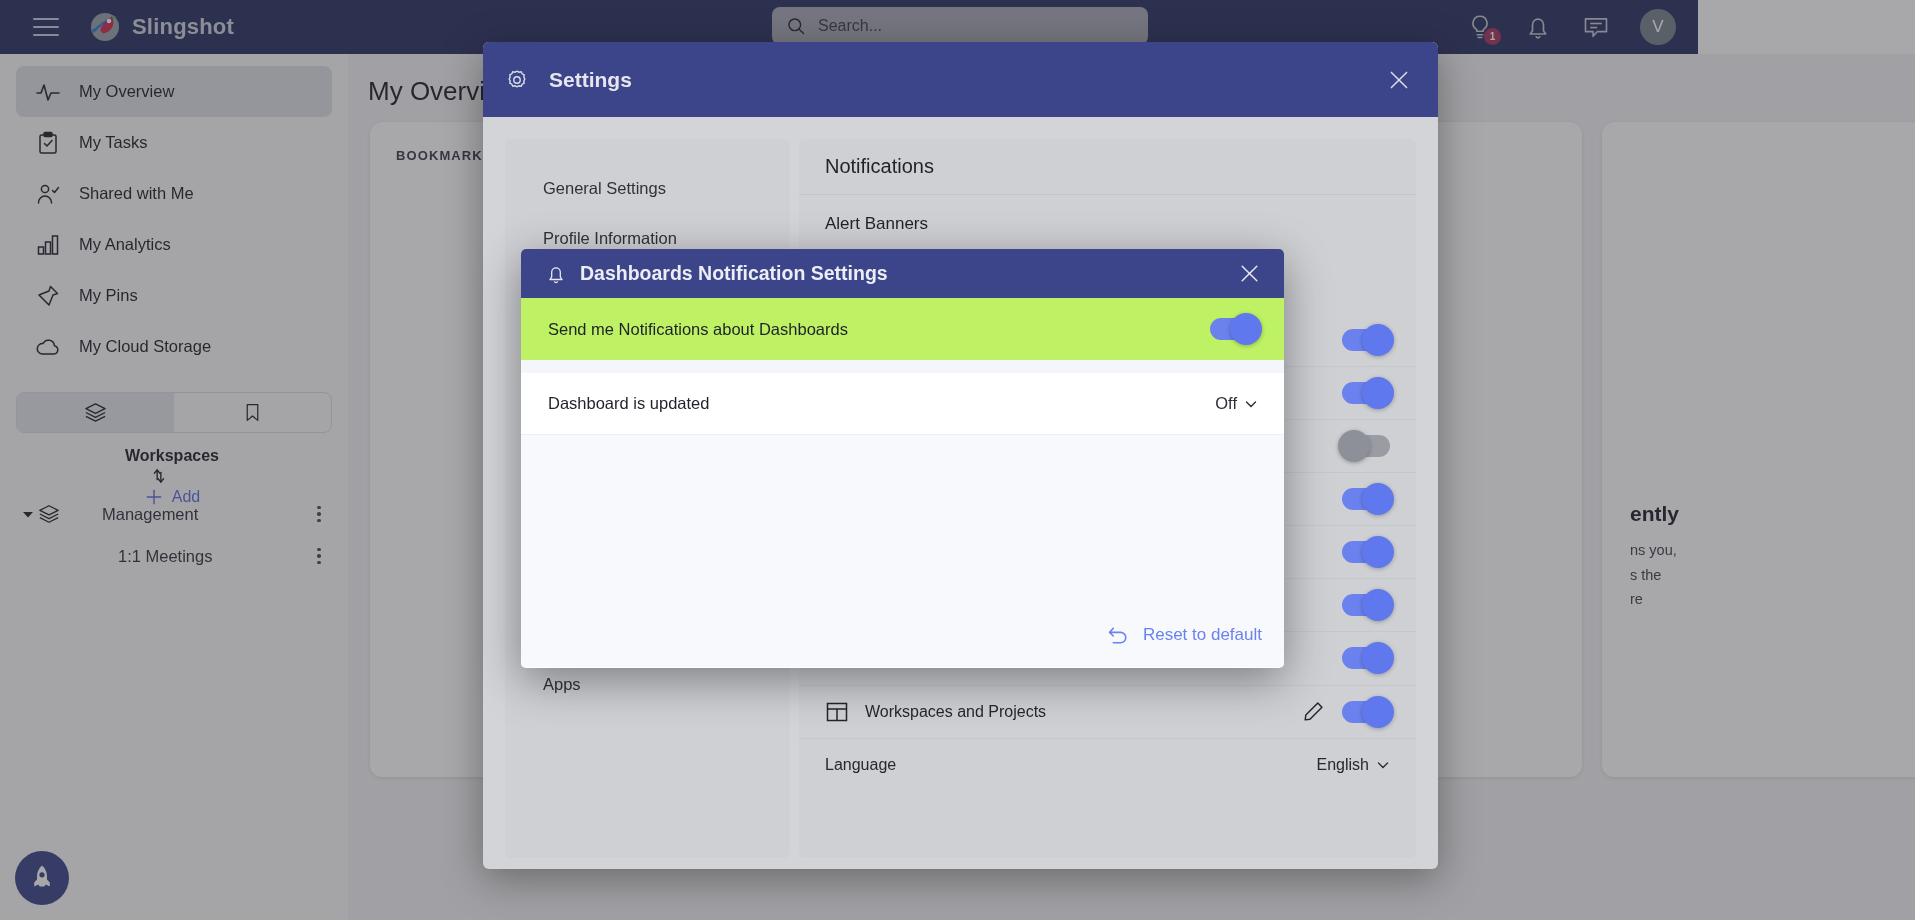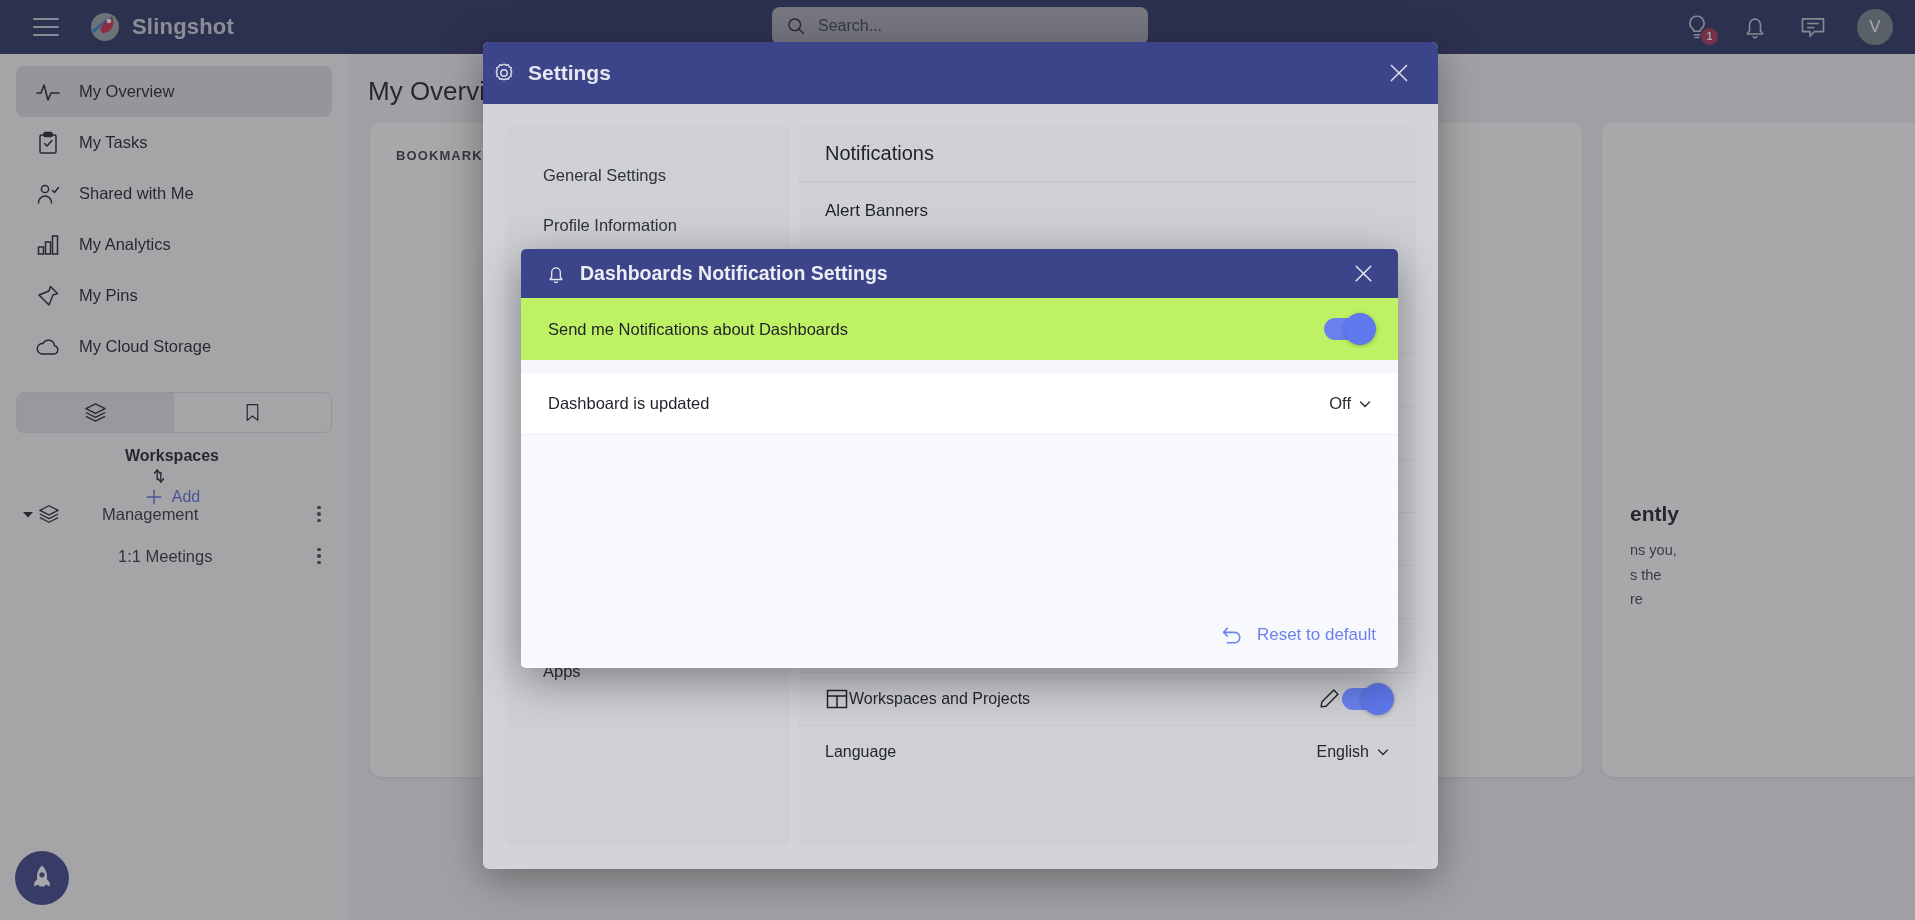--- a/index.html
+++ b/index.html
@@ -8,21 +8,21 @@
     overflow: hidden;
     font-family: "Liberation Sans", sans-serif;
     background: #ffffff;
   }
   #root { position: relative; width: 1915px; height: 920px; }
 
   
   .app-layer { position: absolute; inset: 0; }
 
   .topbar {
-    position: absolute; top: 0; left: 0; width: 1915px; height: 54px;
+    position: absolute; top: 0; left: 0; width: 1698px; height: 54px;
     background: #2b3363; display: flex; align-items: center;
   }
   .hamburger { width: 26px; height: 18px; margin-left: 33px; display: flex;
     flex-direction: column; justify-content: space-between; cursor: pointer; }
   .hamburger i { display: block; height: 2px; background: #c9cbd8; border-radius: 1px; }
   .brand { display: flex; align-items: center; margin-left: 30px; gap: 11px; }
   .brand-logo { width: 32px; height: 32px; }
   .brand-name { color: #cfd2dd; font-size: 22px; font-weight: bold; letter-spacing: .2px; }
 
   .searchbox {
@@ -101,54 +101,54 @@
 
   .dim { position: absolute; inset: 0; background: rgba(48,48,54,.42); }
 
   
   .settings-modal {
     position: absolute; left: 483px; top: 42px; width: 955px; height: 827px;
     background: #d3d4d8; border-radius: 6px; box-shadow: 0 10px 40px rgba(0,0,0,.35);
     overflow: hidden;
   }
   .settings-header {
-    height: 62px; background: #3c4589; display: flex; align-items: center;
-    padding: 0 26px 0 9px; gap: 12px;
+    height: 75px; background: #3c4589; display: flex; align-items: center;
+    padding: 0 26px 0 22px; gap: 20px;
   }
   .settings-header .title { color: #e6e7ee; font-size: 21px; font-weight: bold; flex: 1; }
   .settings-header .x { cursor: pointer; }
   .settings-body { display: flex; padding: 22px 22px 24px; gap: 9px; height: 765px; }
   .settings-nav { width: 285px; background: #cfd0d4; border-radius: 6px; padding-top: 24px; }
   .settings-nav div {
     height: 50px; display: flex; align-items: center; padding-left: 38px;
     font-size: 16.5px; color: #2f323a; cursor: pointer;
   }
   .settings-panel { flex: 1; background: #cfd0d4; border-radius: 6px; position: relative; overflow: hidden; }
   .panel-title { height: 56px; display: flex; align-items: center; padding-left: 26px; font-size: 20px; color: #1f2228; border-bottom: 1px solid #c3c4c9; }
   .panel-section-title { height: 58px; display: flex; align-items: center; padding-left: 26px; font-size: 17px; color: #1f2228; font-weight: normal; }
   .panel-row {
     height: 53px; display: flex; align-items: center; padding: 0 26px;
-    border-top: 1px solid #c6c7cc; 
+    border-top: 1px solid #c6c7cc; gap: 16px;
   }
   .panel-row .rlabel { flex: 1; font-size: 16px; color: #25282f; }
   .panel-row .rvalue { font-size: 16px; color: #25282f; display: flex; align-items: center; gap: 7px; cursor: pointer; }
   .rowico { width: 24px; height: 24px; }
   .tab-underline { position: absolute; left: 26px; top: 236px; width: 76px; height: 3px; background: #c0336a; border-radius: 2px; }
 
   
   .toggle { width: 48px; height: 22px; border-radius: 12px; position: relative; cursor: pointer; flex: 0 0 48px; }
   .toggle.on { background: #6b82ee; }
   .toggle.off { background: #9a9ca4; }
   .toggle .knob { position: absolute; top: -5px; width: 32px; height: 32px; border-radius: 50%; }
   .toggle.on .knob { right: -4px; background: #5f78ed; box-shadow: 0 1px 4px rgba(0,0,0,.28); }
   .toggle.off .knob { left: -4px; background: #8d9098; box-shadow: 0 1px 4px rgba(0,0,0,.28); }
 
   
   .inner-dialog {
-    position: absolute; left: 521px; top: 249px; width: 877px; height: 419px;
+    position: absolute; left: 521px; top: 249px; width: 763px; height: 419px;
     background: #ffffff; border-radius: 5px; box-shadow: 0 12px 46px rgba(0,0,0,.40);
     overflow: hidden;
   }
   .inner-header {
     height: 49px; background: #3c4589; display: flex; align-items: center;
     padding: 0 22px 0 24px; gap: 13px;
   }
   .inner-header .title { color: #eceef5; font-size: 19.5px; font-weight: bold; flex: 1; }
   .inner-row {
     height: 62px; display: flex; align-items: center; padding: 0 26px 0 27px;

